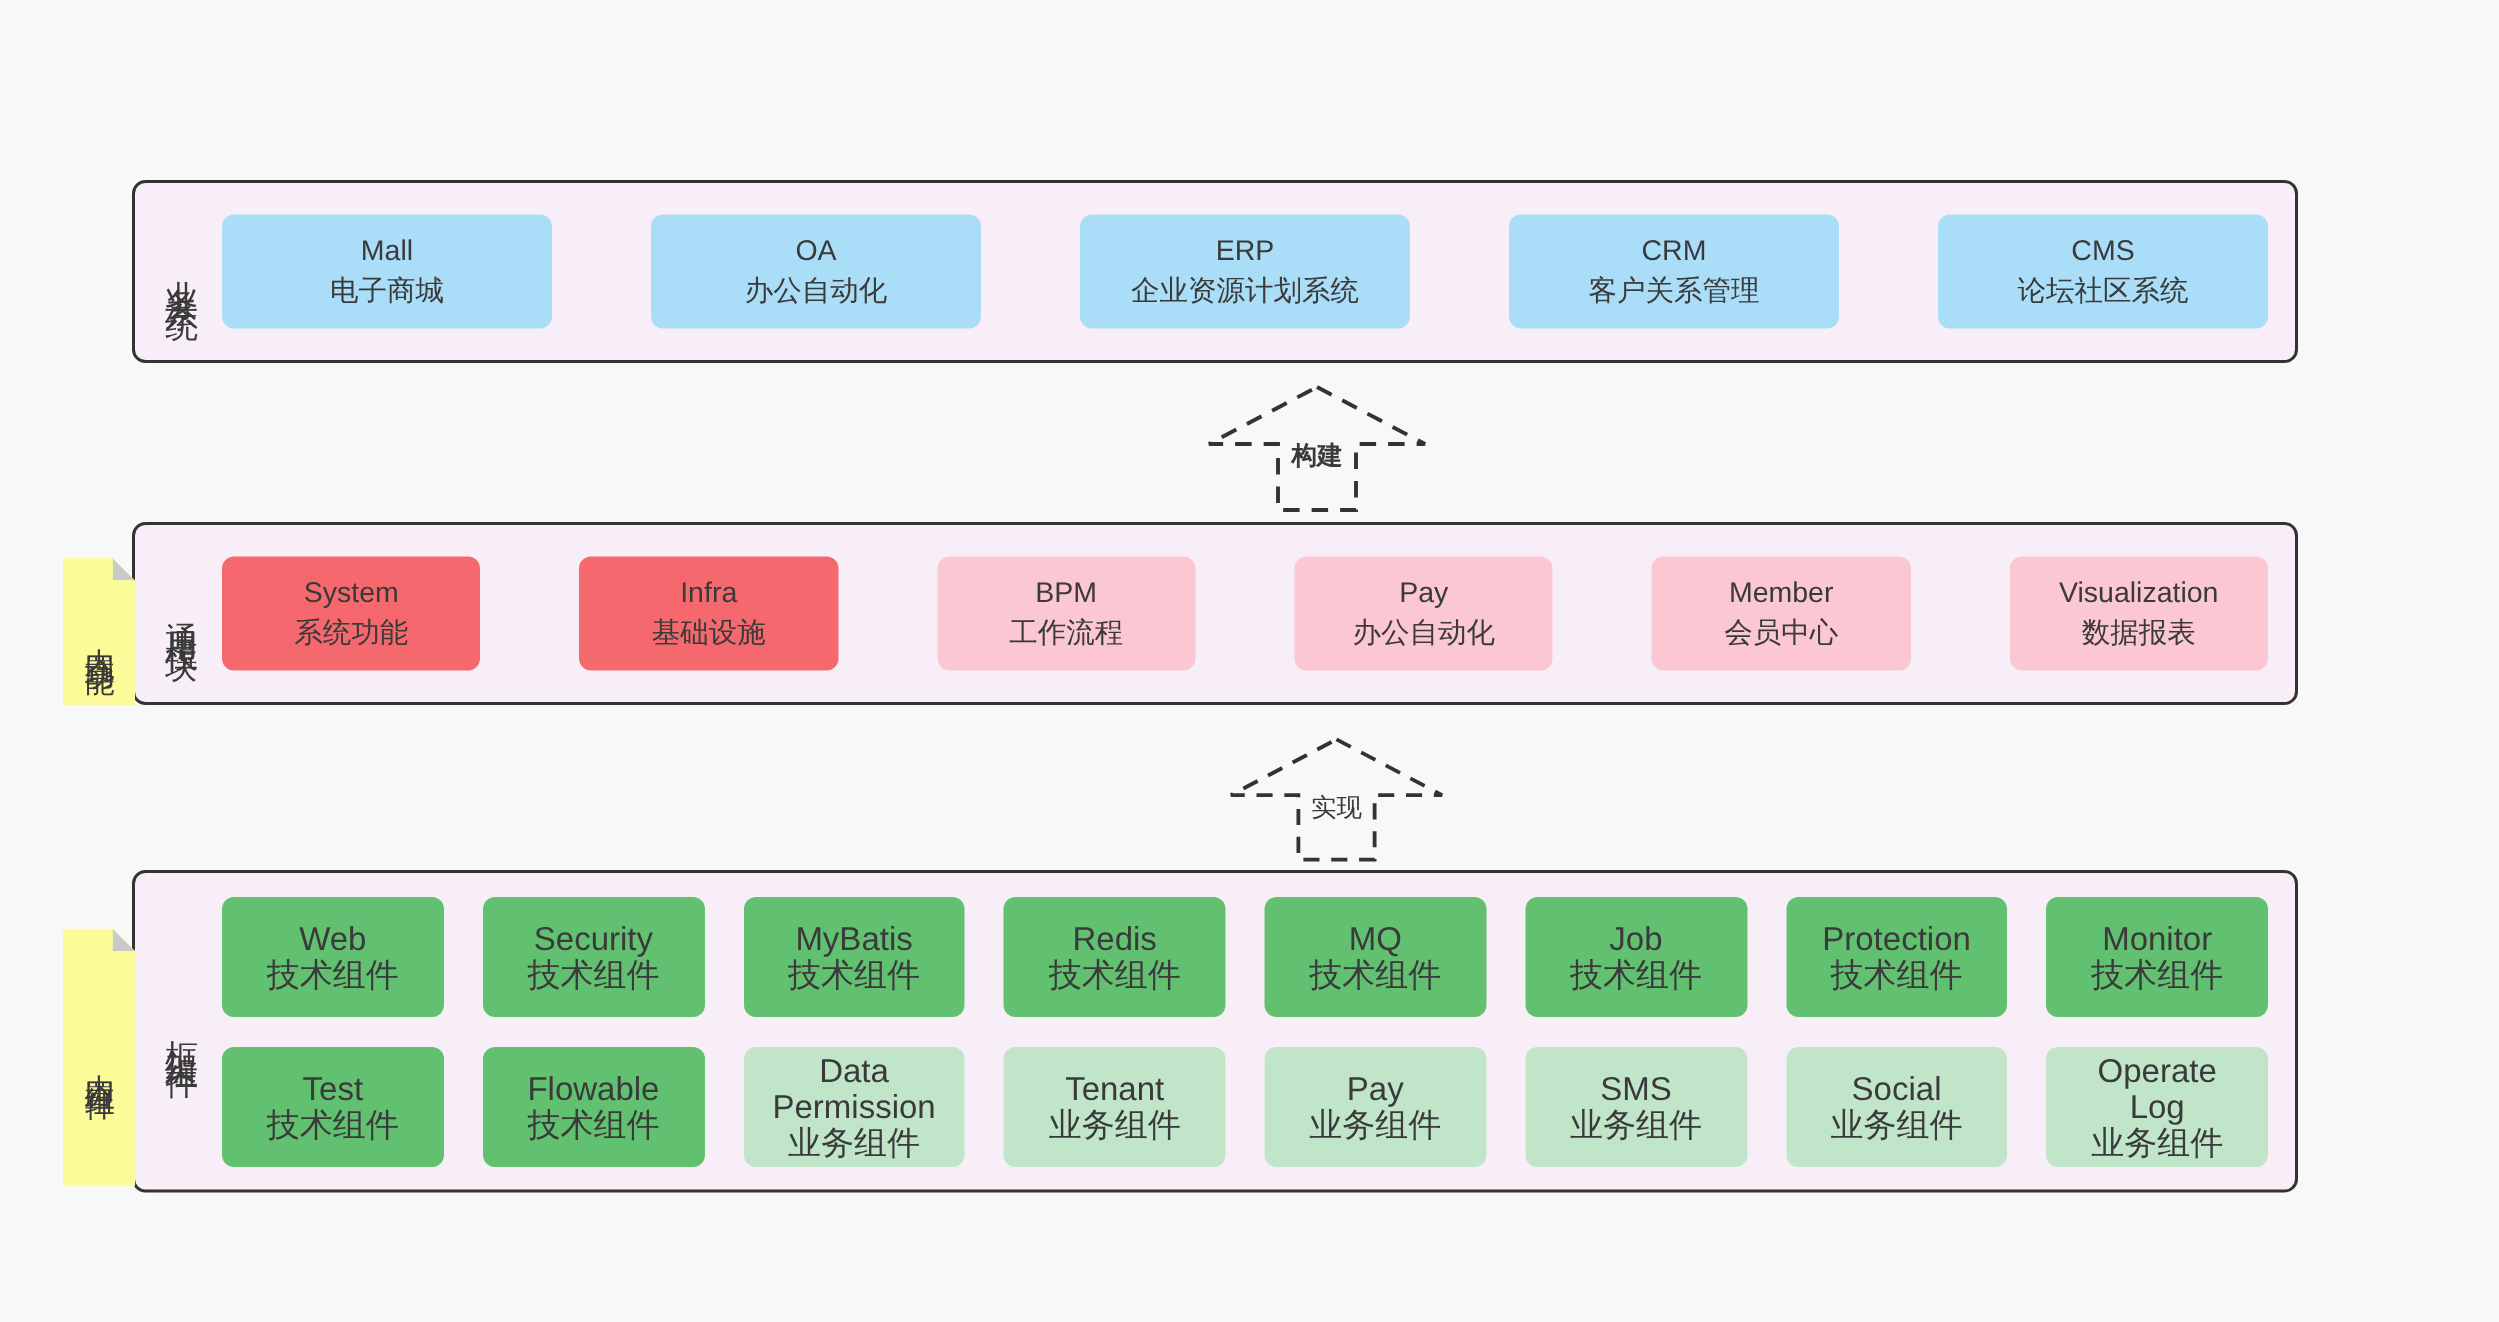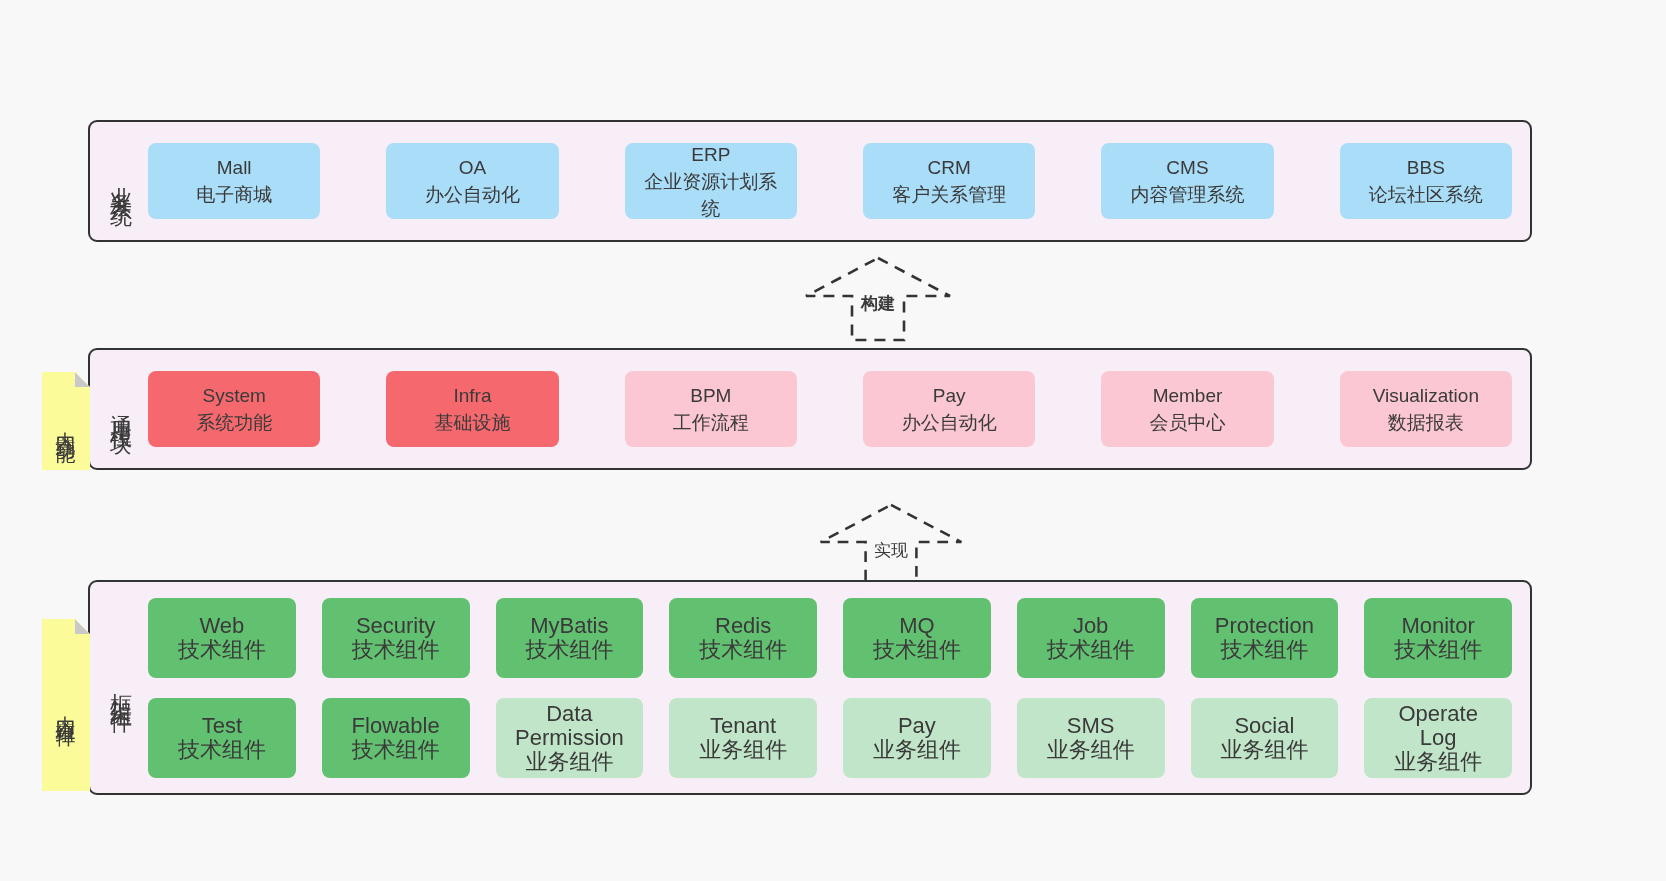--- a/index.html
+++ b/index.html
@@ -60,21 +60,21 @@
     clip-path:polygon(0 0, 100% 100%, 0 100%);
   }
   .tab-text{
     writing-mode:vertical-rl; text-orientation:upright;
     font-size:20px; letter-spacing:4px; line-height:1; color:var(--text);
     padding-top:6px;
   }
 
   .arrow{position:absolute; width:150px; height:88px;}
   .arrow-1{left:803px; top:255px;font-weight:bold;}
-  .arrow-2{left:816px; top:502px; height:86px;}
+  .arrow-2{left:816px; top:490px; height:86px;}
   .arrow svg{position:absolute; inset:0; width:100%; height:100%;}
   .arrow-label{
     position:absolute; left:50%; top:36px; transform:translateX(-50%);
     background:var(--page-bg); padding:1px 4px;
     font-size:17px; color:var(--text); white-space:nowrap;
   }
 </style>
 </head>
 <body>
 
@@ -95,24 +95,20 @@
           <div class="box v-blue">
             <div class="box-name">ERP</div>
             <div class="box-desc">企业资源计划系统</div>
           </div>
           <div class="box v-blue">
             <div class="box-name">CRM</div>
             <div class="box-desc">客户关系管理</div>
           </div>
           <div class="box v-blue">
             <div class="box-name">CMS</div>
-            <div class="box-desc">内容管理系统</div>
-          </div>
-          <div class="box v-blue">
-            <div class="box-name">BBS</div>
             <div class="box-desc">论坛社区系统</div>
           </div>
         </div>
     </div>
   </div>
 
   <div class="arrow arrow-1">
     <svg viewBox="0 0 150 88">
       <polygon points="75,3 147,41 101,41 101,85 49,85 49,41 3,41" fill="none" stroke="#333333" stroke-width="2.6" stroke-dasharray="11 8"></polygon>
     </svg>

